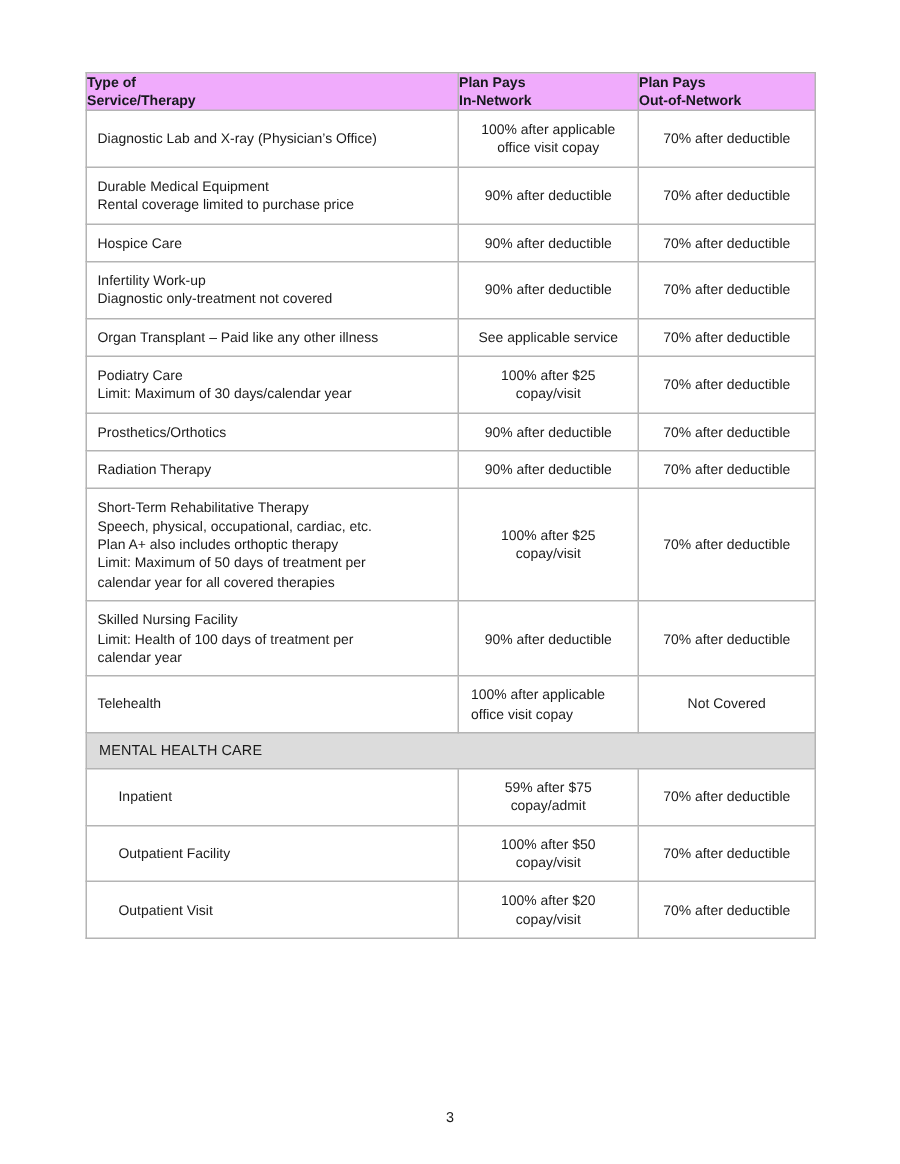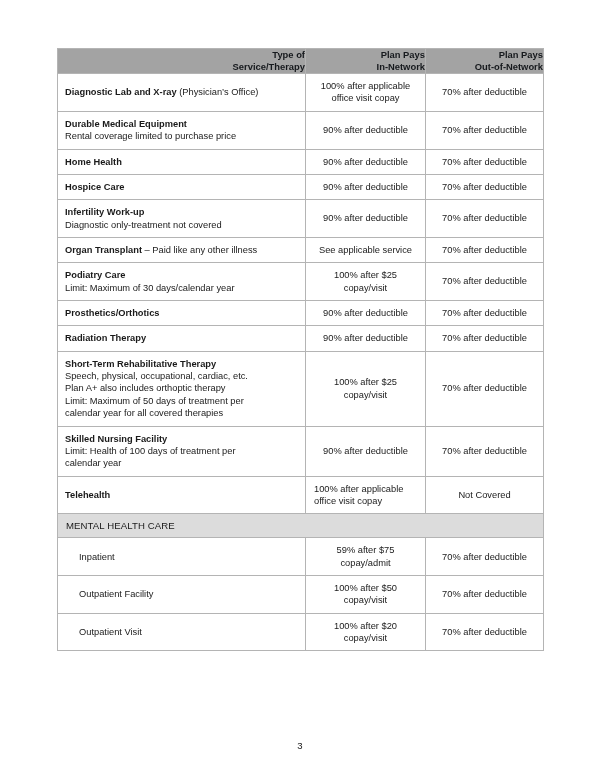--- a/index.html
+++ b/index.html
@@ -40,37 +40,37 @@
     vertical-align: middle;
     padding: 0;
   }
 
   
   col.c-service { width: 248px; }
   col.c-in      { width: 120px; }
   col.c-out     { width: 118px; }
 
   thead th {
-    background: #a3a3a3;
+    background: #f0abfc;
     border: 1px solid #8fb9d4;
-    text-align: right;
+    text-align: left;
     font-weight: bold;
     color: #16191d;
     line-height: 1.28;
     padding: 7px 4px 8px 4px;
     font-size: 9.4px;
   }
   thead th .hl { display: block; white-space: nowrap; }
 
   td.service {
     padding: 6px 6px 6px 7px;
     text-align: left;
     line-height: 1.33;
   }
-  td.service .t-main { font-weight: bold; }
+  td.service .t-main { font-weight: normal; }
   td.service .t-sub  { font-weight: normal; }
   td.service .line   { display: block; font-weight: normal; }
 
   td.pays {
     text-align: center;
     padding: 6px 5px;
     line-height: 1.33;
   }
   td.pays.left-align {
     text-align: left;
@@ -133,25 +133,20 @@
           <td class="service"><span class="t-main">Diagnostic Lab and X-ray</span><span class="t-sub"> (Physician’s Office)</span></td>
           <td class="pays">100% after applicable office visit copay</td>
           <td class="pays">70% after deductible</td>
         </tr>
         <tr>
           <td class="service"><span class="t-main">Durable Medical Equipment</span><span class="line">Rental coverage limited to purchase price</span></td>
           <td class="pays">90% after deductible</td>
           <td class="pays">70% after deductible</td>
         </tr>
         <tr>
-          <td class="service"><span class="t-main">Home Health</span></td>
-          <td class="pays">90% after deductible</td>
-          <td class="pays">70% after deductible</td>
-        </tr>
-        <tr>
           <td class="service"><span class="t-main">Hospice Care</span></td>
           <td class="pays">90% after deductible</td>
           <td class="pays">70% after deductible</td>
         </tr>
         <tr>
           <td class="service"><span class="t-main">Infertility Work-up</span><span class="line">Diagnostic only-treatment not covered</span></td>
           <td class="pays">90% after deductible</td>
           <td class="pays">70% after deductible</td>
         </tr>
         <tr>

